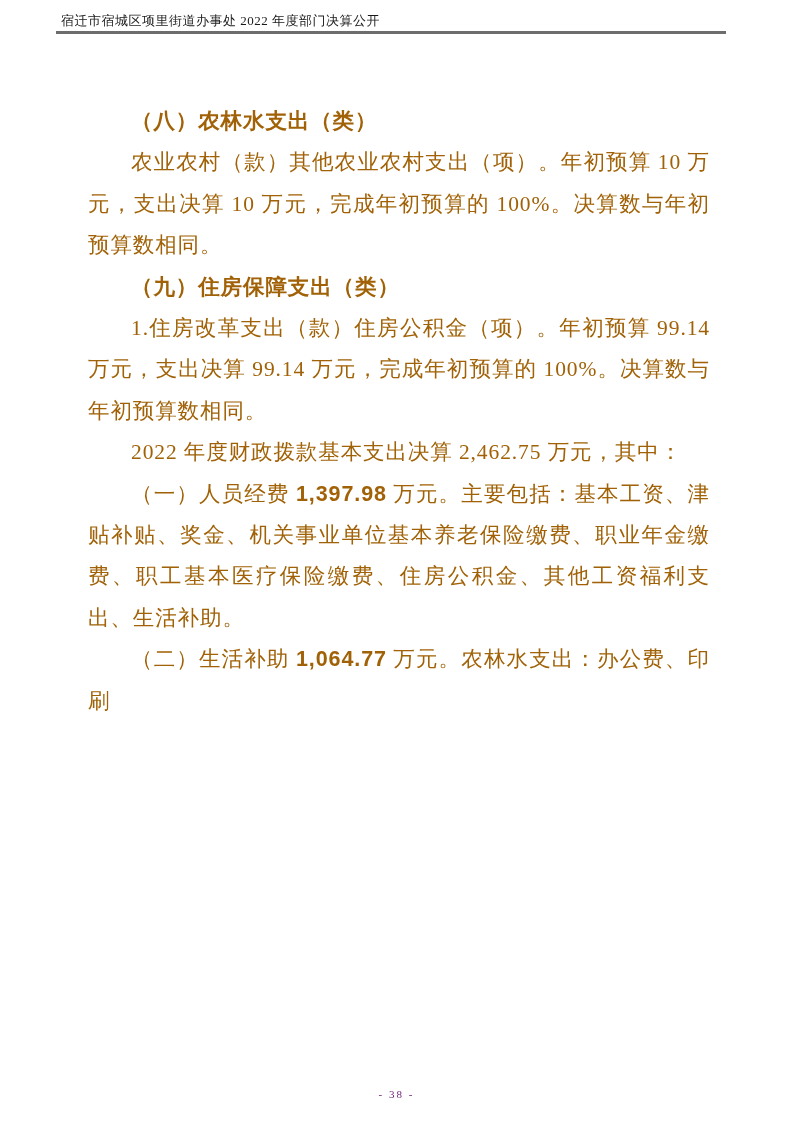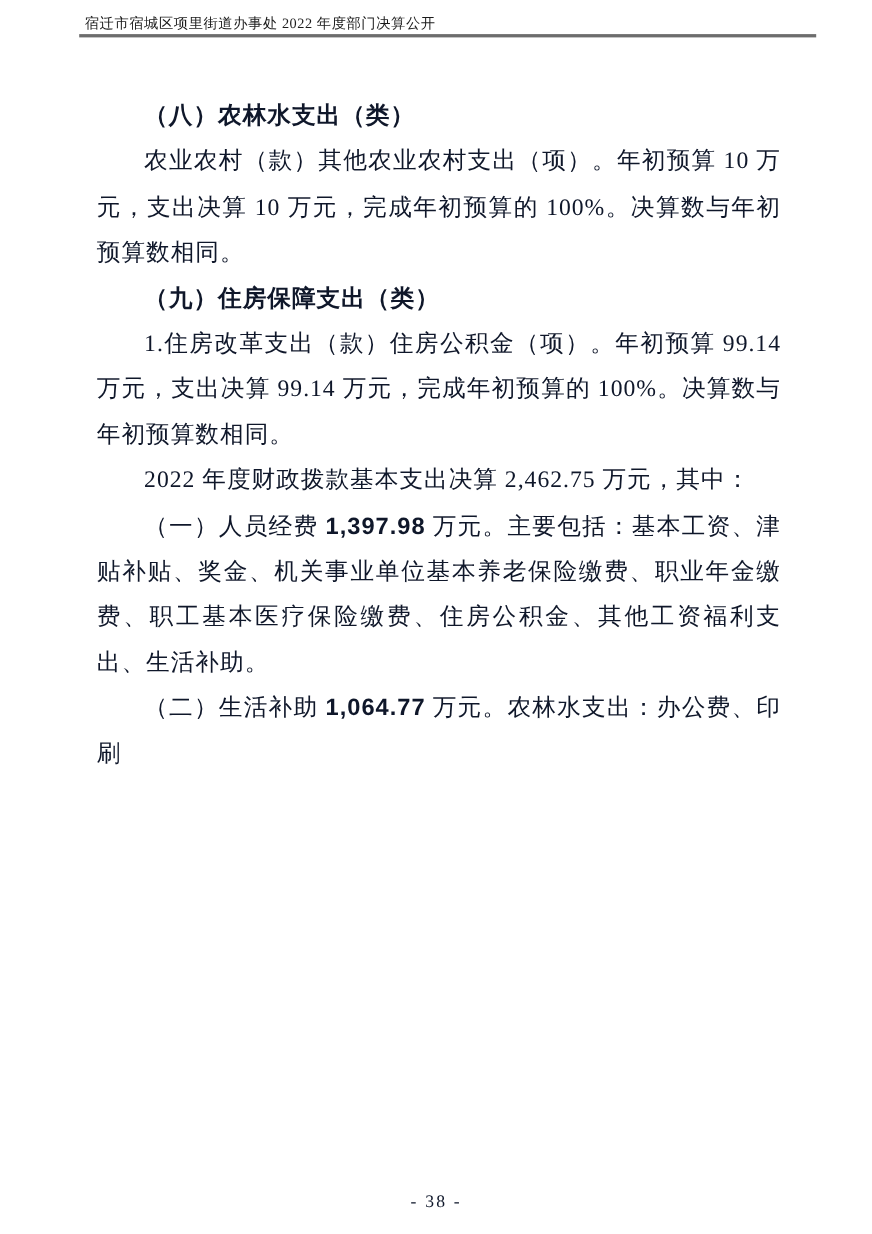--- a/index.html
+++ b/index.html
@@ -12,42 +12,42 @@
     width: 793px;
     height: 1122px;
     background: #ffffff;
     overflow: hidden;
     font-family: "Liberation Serif", serif;
     color: #000000;
   }
   .page-header {
     position: absolute;
     top: 13px;
-    left: 72px;
+    left: 56px;
     width: 665px;
     padding: 0 0 3px 5px;
     border-bottom: 3px solid #f9a8d4;
   }
   .page-header .header-title {
     font-size: 13px;
     line-height: 15px;
     color: #1a1a1a;
     letter-spacing: 0.5px;
     white-space: nowrap;
   }
   .doc-body {
     position: absolute;
-    top: 85px;
+    top: 101px;
     left: 88px;
     width: 622px;
     font-size: 21.5px;
     line-height: 41.4px;
     letter-spacing: 0.9px;
     text-align: justify;
-    color: #0f172a;
+    color: #a16207;
   }
   .doc-body .heading {
     text-indent: 2em;
     font-weight: 700;
     font-family: "Liberation Sans", sans-serif;
     margin: 0;
   }
   .doc-body .para {
     text-indent: 2em;
     margin: 0;
@@ -57,22 +57,22 @@
     font-family: "Liberation Sans", sans-serif;
   }
   .page-footer {
     position: absolute;
     bottom: 20px;
     left: 0;
     width: 100%;
     text-align: center;
   }
   .page-footer .page-number {
-    font-size: 16px;
-    color: #0f172a;
+    font-size: 11px;
+    color: #701a75;
     letter-spacing: 2px;
   }
 </style>
 </head>
 <body>
 
 <div class="page" style="background: rgb(255, 255, 255);">
   <div class="page-header" style="border-bottom-color: rgb(109, 109, 109);">
     <div class="header-title">宿迁市宿城区项里街道办事处 2022 年度部门决算公开</div>
   </div>

